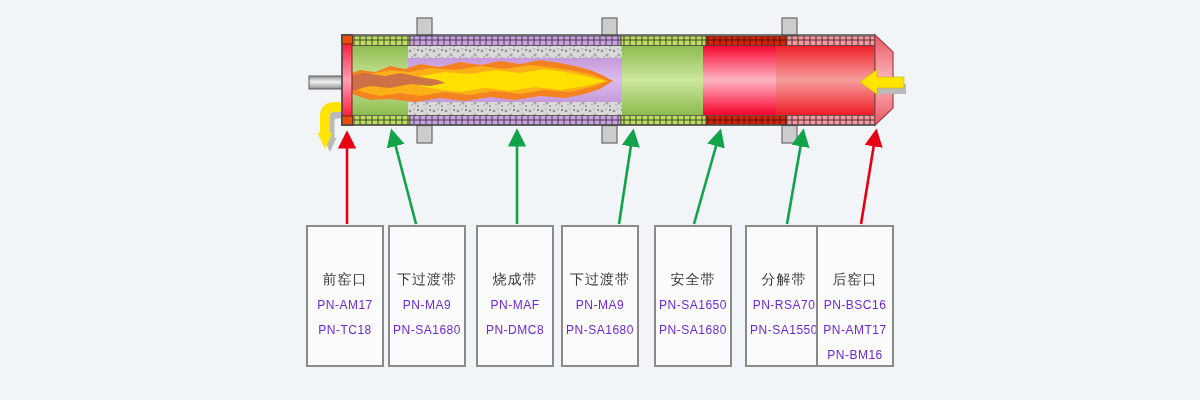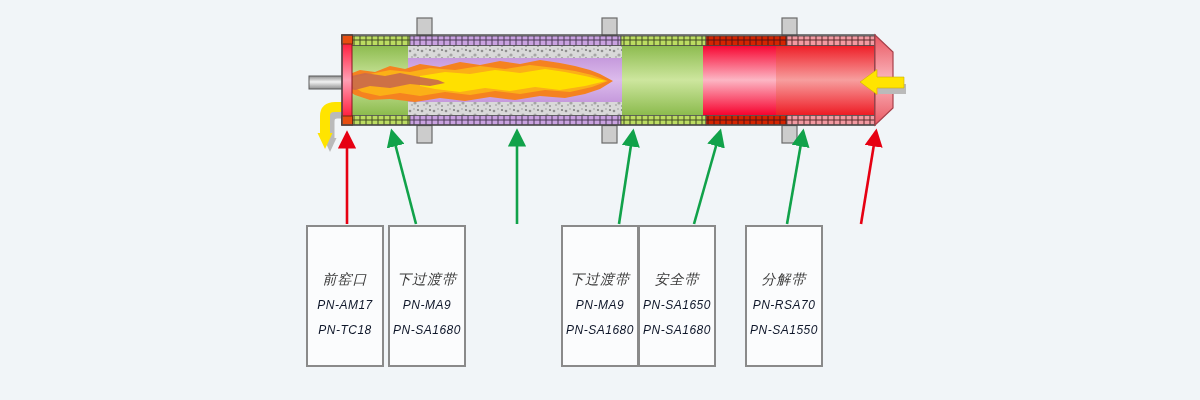--- a/index.html
+++ b/index.html
@@ -2,34 +2,34 @@
 <html><head>
 <meta charset="utf-8">
 <style>
   html,body{margin:0;padding:0;}
   body{
     width:1200px;height:400px;
     background:#f1f5f8;
     font-family:"Liberation Sans","DejaVu Sans",sans-serif;
     position:relative;overflow:hidden;
   }
-  #stage{position:absolute;left:0;top:0;width:1200px;height:400px;font-style:italic;}
+  #stage{position:absolute;left:0;top:0;width:1200px;height:400px;}
   svg#kiln-svg{position:absolute;left:0;top:0;}
   .box{
     position:absolute;top:225px;width:78px;height:142px;
     background:#fbfcfd;border:2px solid #8a8a8a;box-sizing:border-box;
     display:flex;flex-direction:column;align-items:center;
     padding-top:44px;
   }
   .box-title{
     font-size:14px;color:#3a3a3a;letter-spacing:1px;
     margin-bottom:9px;white-space:nowrap;
   }
   .box-code{
-    font-size:12px;color:#0f172a;margin-bottom:11px;white-space:nowrap;
+    font-size:12px;color:#6d28d9;margin-bottom:11px;white-space:nowrap;
     letter-spacing:0.5px;
   }
 </style>
 </head>
 <body style="background: rgb(241, 245, 248);">
 
 <div id="stage">
 
 <svg id="kiln-svg" width="1200" height="400" viewBox="0 0 1200 400">
   <defs>
@@ -179,29 +179,40 @@
   <div class="box" style="left:306px">
     <div class="box-title">前窑口</div>
     <div class="box-code">PN-AM17</div>
     <div class="box-code">PN-TC18</div>
   </div>
   <div class="box" style="left:388px">
     <div class="box-title">下过渡带</div>
     <div class="box-code">PN-MA9</div>
     <div class="box-code">PN-SA1680</div>
   </div>
+  <div class="box" style="left:476px">
+    <div class="box-title">烧成带</div>
+    <div class="box-code">PN-MAF</div>
+    <div class="box-code">PN-DMC8</div>
+  </div>
   <div class="box" style="left:561px">
     <div class="box-title">下过渡带</div>
     <div class="box-code">PN-MA9</div>
     <div class="box-code">PN-SA1680</div>
   </div>
-  <div class="box" style="left:638px">
+  <div class="box" style="left:654px">
     <div class="box-title">安全带</div>
     <div class="box-code">PN-SA1650</div>
     <div class="box-code">PN-SA1680</div>
   </div>
   <div class="box" style="left:745px">
     <div class="box-title">分解带</div>
     <div class="box-code">PN-RSA70</div>
     <div class="box-code">PN-SA1550</div>
   </div>
+  <div class="box" style="left:816px">
+    <div class="box-title">后窑口</div>
+    <div class="box-code">PN-BSC16</div>
+    <div class="box-code">PN-AMT17</div>
+    <div class="box-code">PN-BM16</div>
+  </div>
 
 </div>
 
 </body></html>

